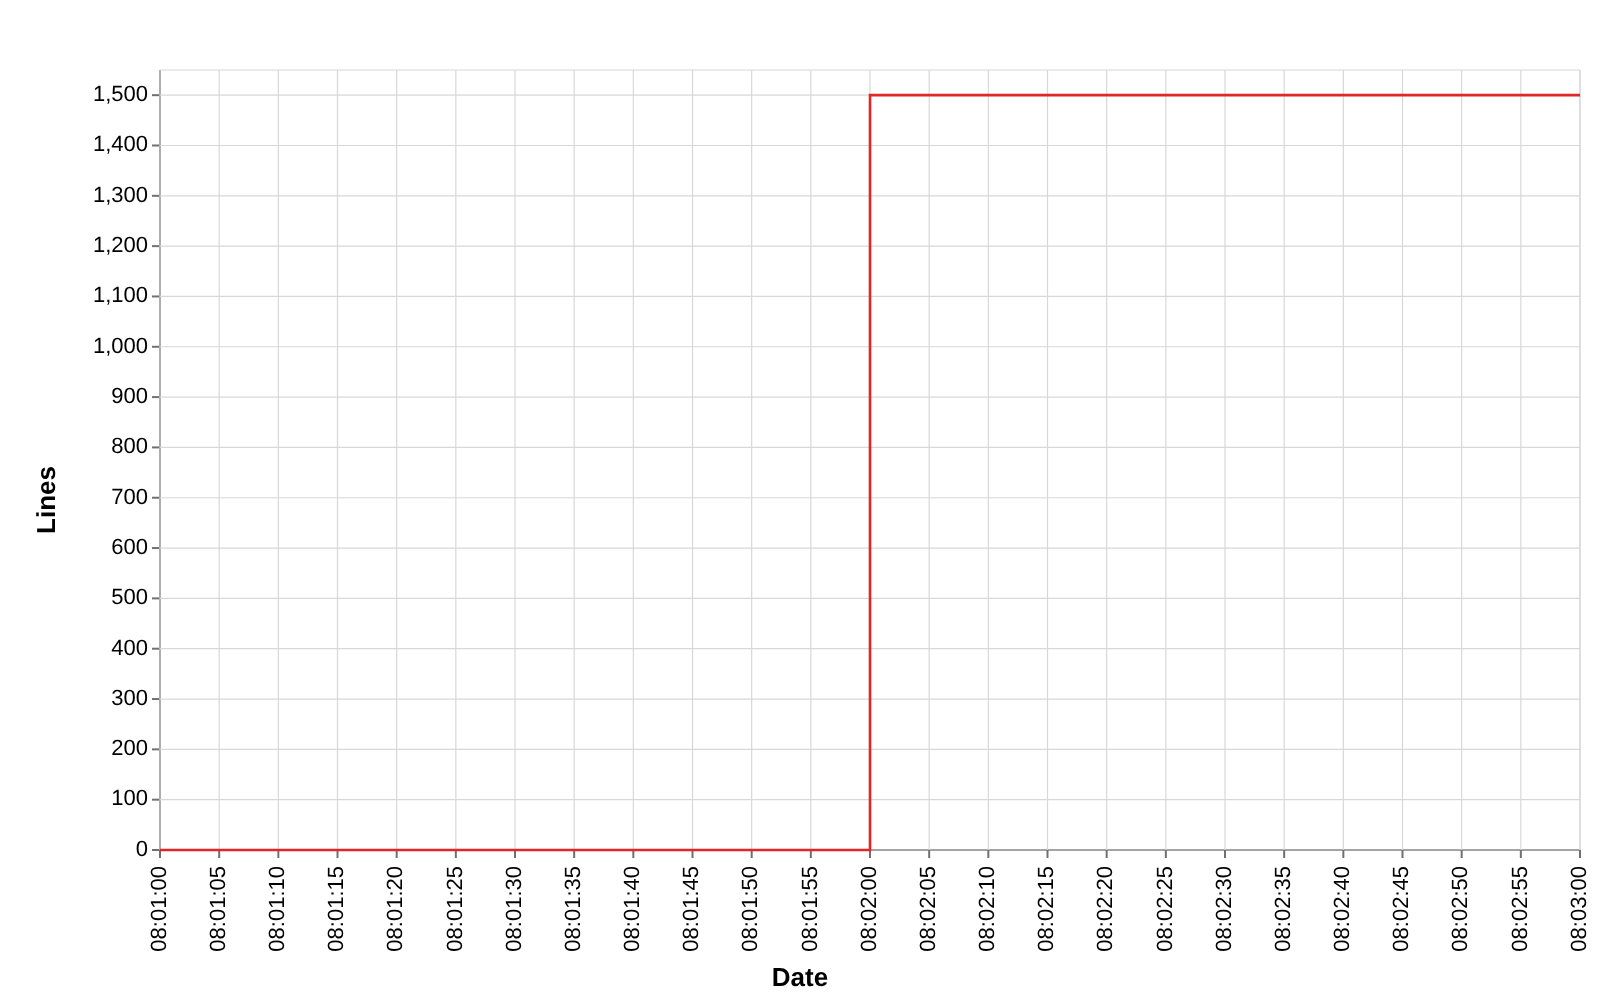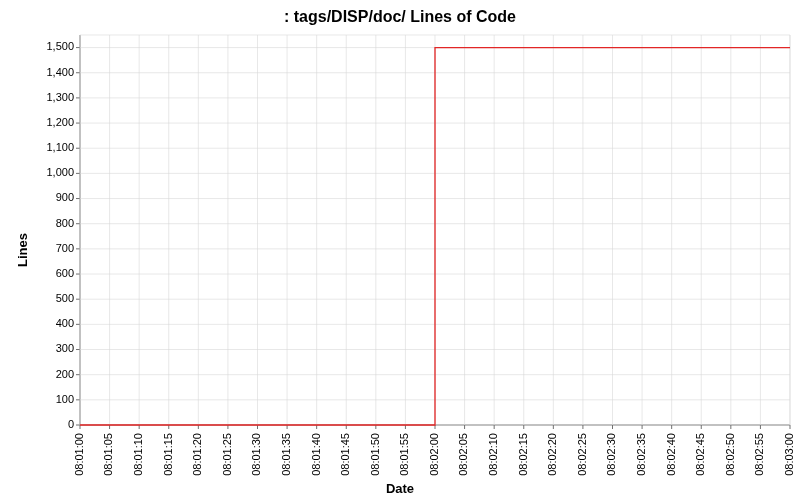--- a/index.html
+++ b/index.html
@@ -79,21 +79,20 @@
   .tick {
     stroke: #707070;
     stroke-width: 1;
   }
 </style>
 </head>
 <body>
 
 <div class="chart-container">
 
-  <div class="title">: tags/DISP/doc/ Lines of Code</div>
   <div class="ylabel">Lines</div>
   <div class="xlabel">Date</div>
 
   <svg id="chart-svg" width="800" height="500">
       <line x1="80" y1="35" x2="80" y2="425" class="axis-line"></line>
       <line x1="80" y1="425" x2="790" y2="425" class="axis-line"></line>
       <line x1="80" y1="35" x2="790" y2="35" class="grid-line"></line>
       <line x1="790" y1="35" x2="790" y2="425" class="grid-line"></line>
       <line x1="80" y1="425" x2="790" y2="425" class="grid-line"></line>
       <line x1="76" y1="425" x2="80" y2="425" class="tick"></line>

